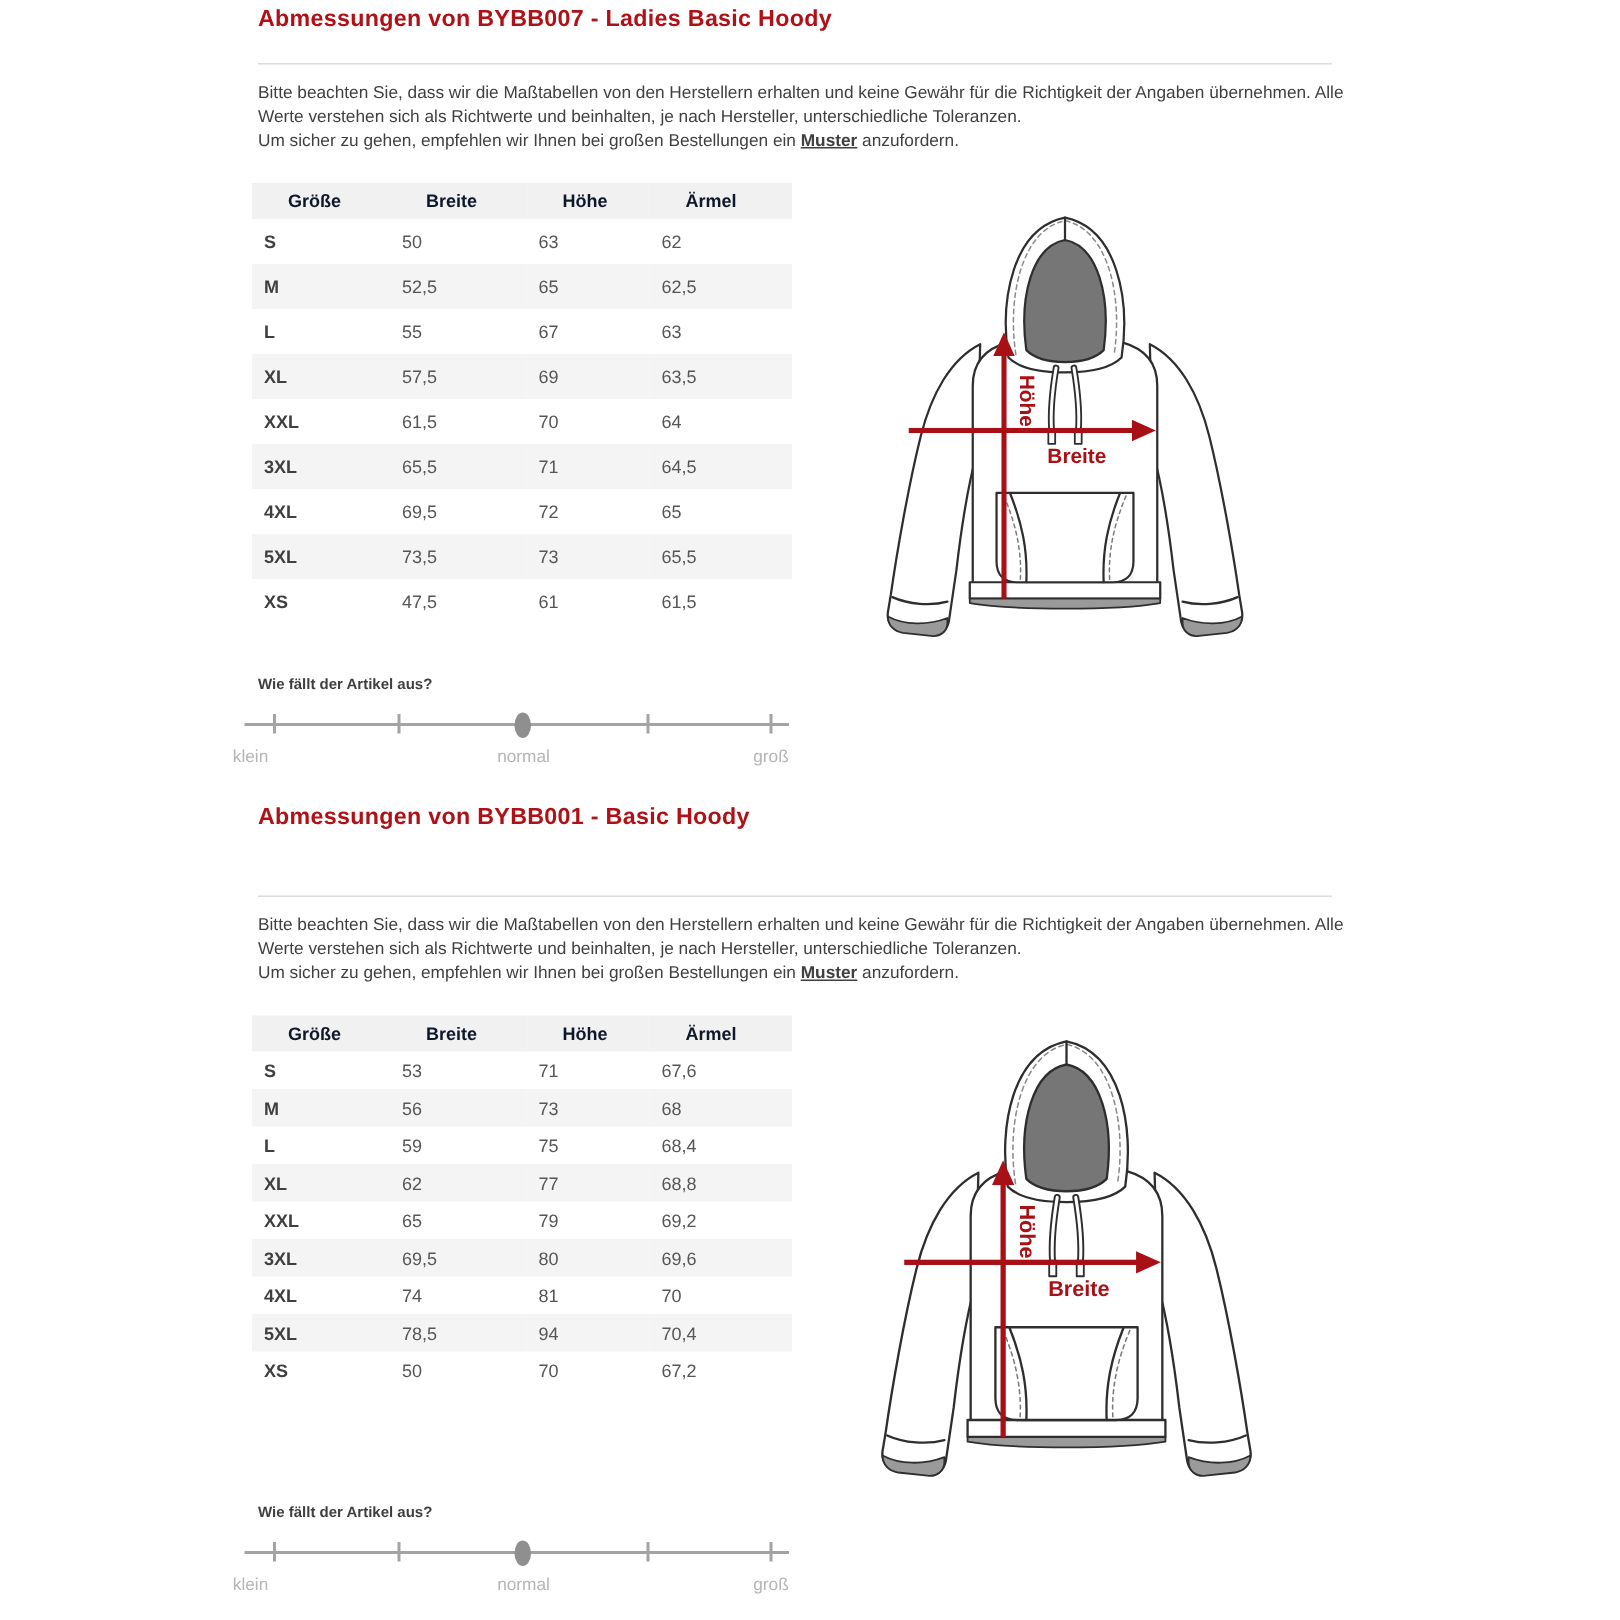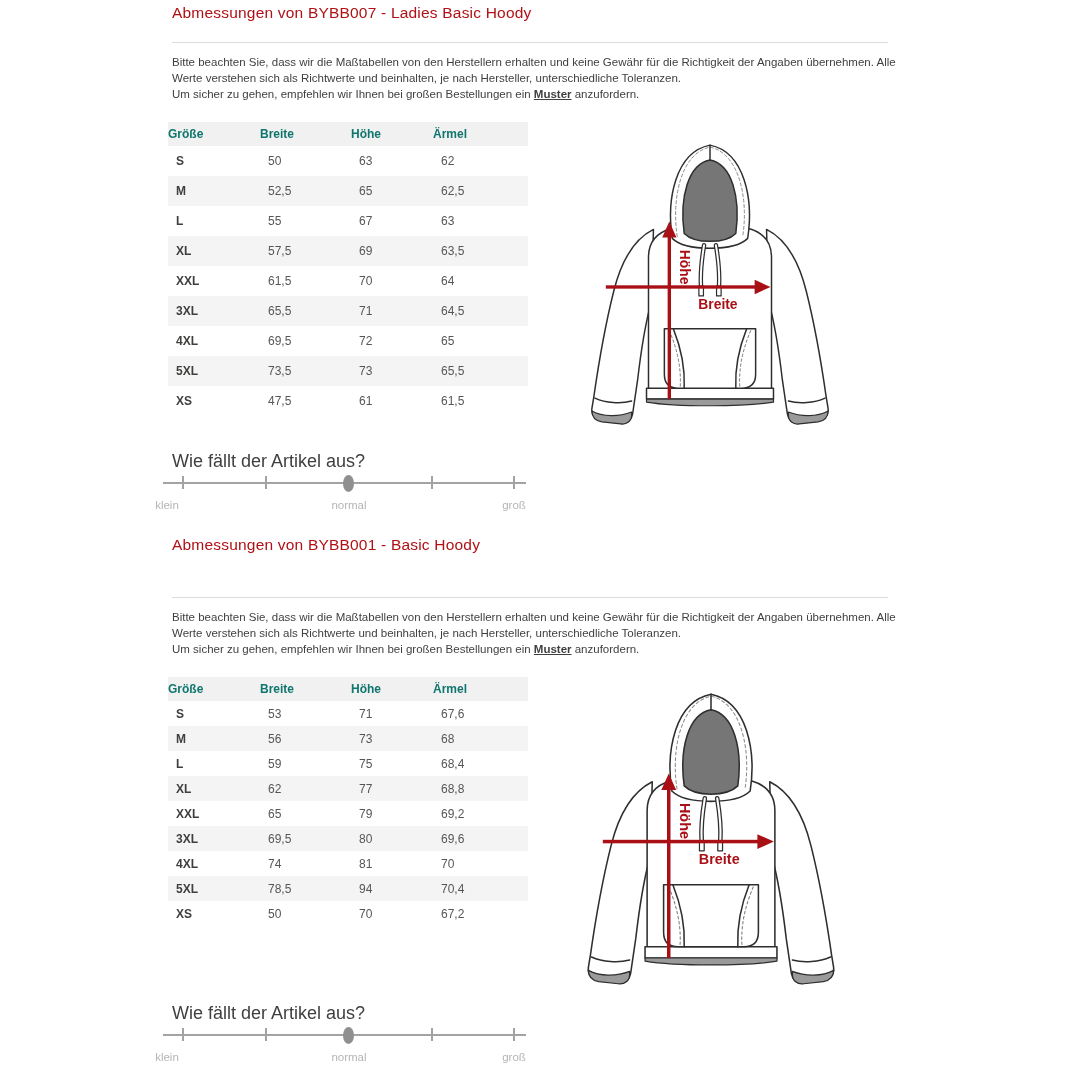--- a/index.html
+++ b/index.html
@@ -3,41 +3,41 @@
 <meta charset="utf-8">
 <style>
   html,body { margin:0; padding:0; }
   body {
     width:1080px; height:1080px; background:#ffffff; position:relative;
     font-family:"Liberation Sans", sans-serif; color:#3f3f3e; overflow:hidden;
   }
   .abs { position:absolute; }
 
   .section-heading {
-    margin:0; font-size:15.5px; font-weight:normal; color:#b01116; letter-spacing:.2px;
+    margin:0; font-size:15.5px; font-weight:bold; color:#b01116; letter-spacing:.2px;
     white-space:nowrap;
   }
   .rule { border-top:1px solid #dcdcdc; height:0; }
 
   .disclaimer { margin:0; font-size:11.5px; line-height:16px; color:#3f3f3e; }
   .disclaimer a { color:#3f3f3e; text-decoration:underline; cursor:pointer;font-weight:bold; }
 
   table.size-table { border-collapse:collapse; table-layout:fixed; width:360px; font-size:12px; }
   .size-table col.c1 { width:92px; } .size-table col.c2 { width:91px; }
   .size-table col.c3 { width:82px; } .size-table col.c4 { width:95px; }
   .size-table thead th {
-    background:#f1f1f1; text-align:left; font-weight:bold; color:#0f766e;
-    height:24px; padding:0 0 0 0;
+    background:#f1f1f1; text-align:left; font-weight:bold; color:#0f172a;
+    height:24px; padding:0 0 0 24px;
   }
   .size-table td { padding:0 0 0 8px; color:#565656; height:30px; }
   .size-table.compact td { height:25px; }
   .size-table tbody tr:nth-child(even) { background:#f4f4f4; }
   .size-table td:first-child { font-weight:bold; color:#3f3f3e; }
 
-  .fit-question { margin:0; font-size:18px; font-weight:normal; color:#3f3f3e; }
+  .fit-question { margin:0; font-size:10px; font-weight:bold; color:#3f3f3e; }
 
   .slider { width:365px; height:18px; }
   .slider .track { position:absolute; left:0; right:2px; top:8px; height:2px; background:#a3a3a3; }
   .slider .tick { position:absolute; top:2px; width:2px; height:13px; background:#a3a3a3; }
   .slider .t1 { left:19px; } .slider .t2 { left:102px; } .slider .t3 { left:185px; }
   .slider .t4 { left:268px; } .slider .t5 { left:350px; }
   .slider .handle {
     position:absolute; top:1px; left:180px; width:11px; height:17px;
     border-radius:50%; background:#8f8f8f;
   }

